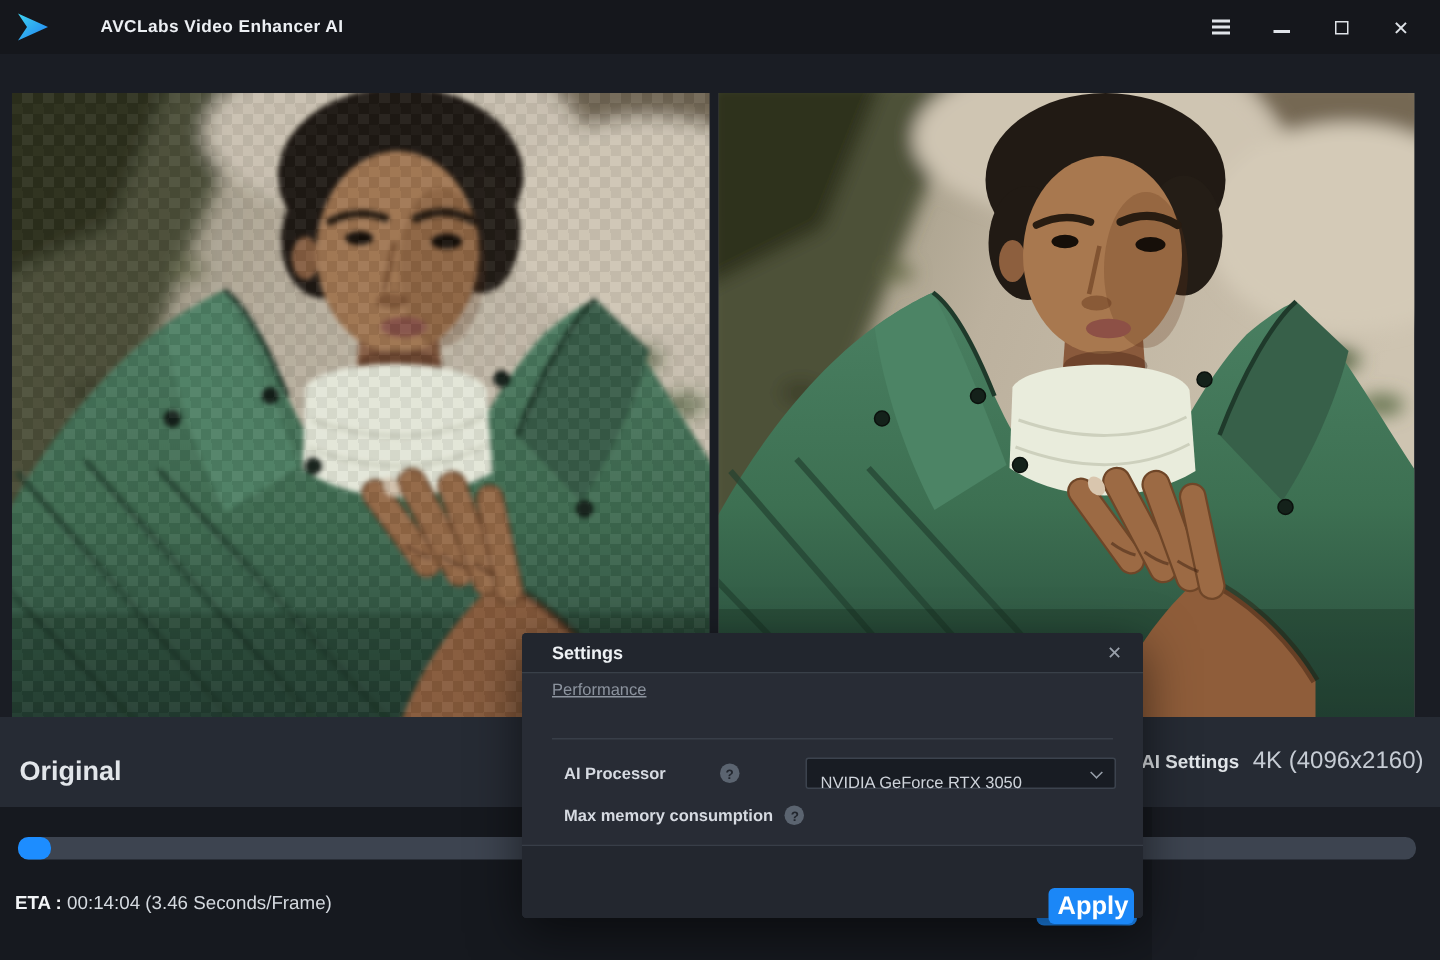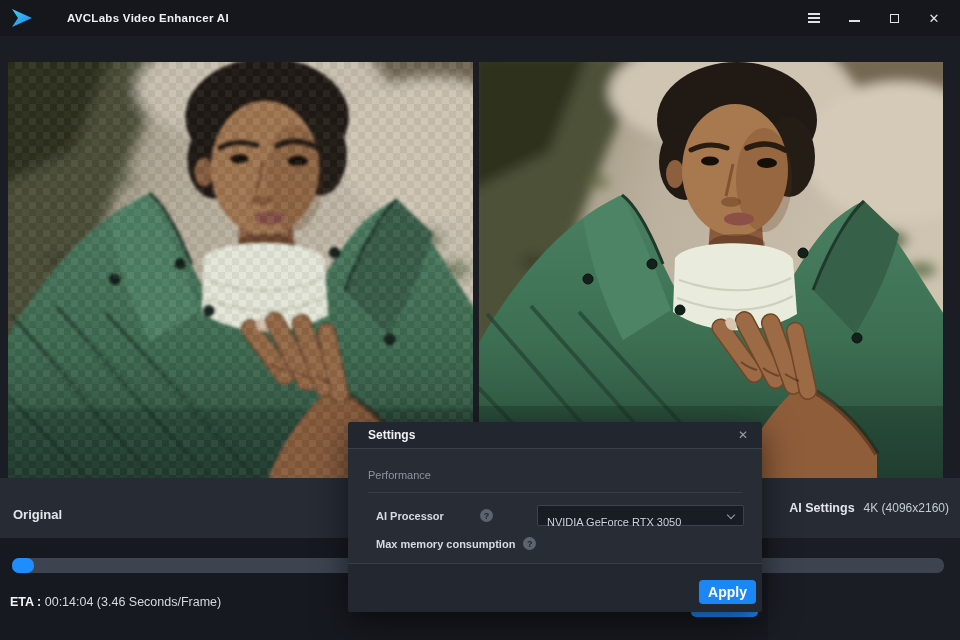--- a/index.html
+++ b/index.html
@@ -34,24 +34,24 @@
     background:
       conic-gradient(rgba(255,255,255,.05) 90deg, rgba(0,0,0,.05) 90deg 180deg,
                      rgba(255,255,255,.02) 180deg 270deg, rgba(0,0,0,.06) 270deg);
     background-size:14px 14px;
   }
   
   .labelbar{
     position:absolute;left:0;top:478px;width:960px;height:60px;background:#262b34;
     display:flex;align-items:center;z-index:1;
   }
-  .label-left{margin-left:13px;font-size:13px;font-weight:bold;color:#e2e6ea;margin-top:12px;}
+  .label-left{margin-left:13px;font-size:18px;font-weight:bold;color:#e2e6ea;margin-top:12px;}
   .label-right{margin-left:auto;margin-right:11px;display:flex;align-items:baseline;gap:9px;}
   .label-right .name{font-size:12.5px;font-weight:bold;color:#e2e6ea;}
-  .label-right .res{font-size:12px;color:#c6ccd4;}
+  .label-right .res{font-size:16px;color:#c6ccd4;}
   
   .bottombar{position:absolute;left:0;top:538px;width:768px;height:102px;background:#16191f;}
   .track{position:absolute;left:12px;top:20px;width:932px;height:15px;background:#3d4450;border-radius:7px;}
   .fill{position:absolute;left:0;top:0;height:100%;background:#1d8dff;border-radius:7px;}
   .eta{position:absolute;left:10px;top:57px;font-size:12.5px;color:#d4d9df;}
   .eta b{color:#f2f4f6;font-weight:bold;}
   .cancel-btn{
     position:absolute;right:10px;top:52px;width:67px;height:27px;background:#1d8dff;border:none;
     border-radius:5px;color:#fff;font-size:12px;font-weight:bold;cursor:pointer;
     font-family:"Liberation Sans",sans-serif;
@@ -61,21 +61,21 @@
     position:absolute;left:348px;top:422px;width:414px;height:190px;background:#282c35;
     border-radius:3px;box-shadow:0 10px 34px rgba(0,0,0,.55);z-index:10;
   }
   .dlg-header{
     position:absolute;left:0;top:0;right:0;height:27px;background:#22262e;
     border-bottom:1px solid #394049;border-radius:3px 3px 0 0;
     display:flex;align-items:center;padding:0 10px 0 20px;gap:41px;
   }
   .dlg-title{font-size:12px;font-weight:bold;color:#eef1f4;}
   .dlg-close{margin-left:auto;font-size:12px;color:#99a0aa;cursor:pointer;padding:2px 4px;}
-  .section-label{position:absolute;left:20px;top:47px;font-size:11px;color:#8c939e;}
+  .section-label{position:absolute;left:20px;top:32px;font-size:11px;color:#8c939e;text-decoration:underline;}
   .section-divider{position:absolute;left:20px;right:20px;top:70px;height:1px;background:#383e48;}
   .dlg-row{position:absolute;left:28px;right:20px;height:21px;display:flex;align-items:center;}
   .dlg-row.r1{top:83px;gap:28px;}
   .dlg-row.r2{top:111px;}
   .row-label{font-size:11px;font-weight:bold;color:#d6dae1;}
   .help-icon{
     width:13px;height:13px;margin-left:8px;border-radius:50%;background:#5b6470;
     color:#22262e;font-size:9px;font-weight:bold;display:flex;align-items:center;justify-content:center;
     cursor:pointer;flex:0 0 auto;
   }
@@ -87,22 +87,22 @@
   .chevron{
     position:absolute;right:9px;top:6px;width:6px;height:6px;
     border-right:1.6px solid #9aa2ac;border-bottom:1.6px solid #9aa2ac;
     transform:rotate(45deg);
   }
   .dlg-footer{
     position:absolute;left:0;right:0;top:141px;bottom:0;background:#23272f;
     border-top:1px solid #383e48;border-radius:0 0 3px 3px;
   }
   .apply-btn{
-    position:absolute;right:6px;top:16px;width:57px;height:24px;background:#1b87f7;border:none;
-    border-radius:4px;color:#fff;font-size:14px;font-weight:bold;cursor:pointer;
+    position:absolute;right:6px;top:28px;width:57px;height:24px;background:#1b87f7;border:none;
+    border-radius:4px;color:#fff;font-size:17px;font-weight:bold;cursor:pointer;
     font-family:"Liberation Sans",sans-serif;
   }
 </style>
 </head>
 <body>
 
 <svg width="0" height="0" style="position:absolute" aria-hidden="true">
   <defs>
     <filter id="bgblur" x="-20%" y="-20%" width="140%" height="140%">
         <feGaussianBlur stdDeviation="6"></feGaussianBlur>

